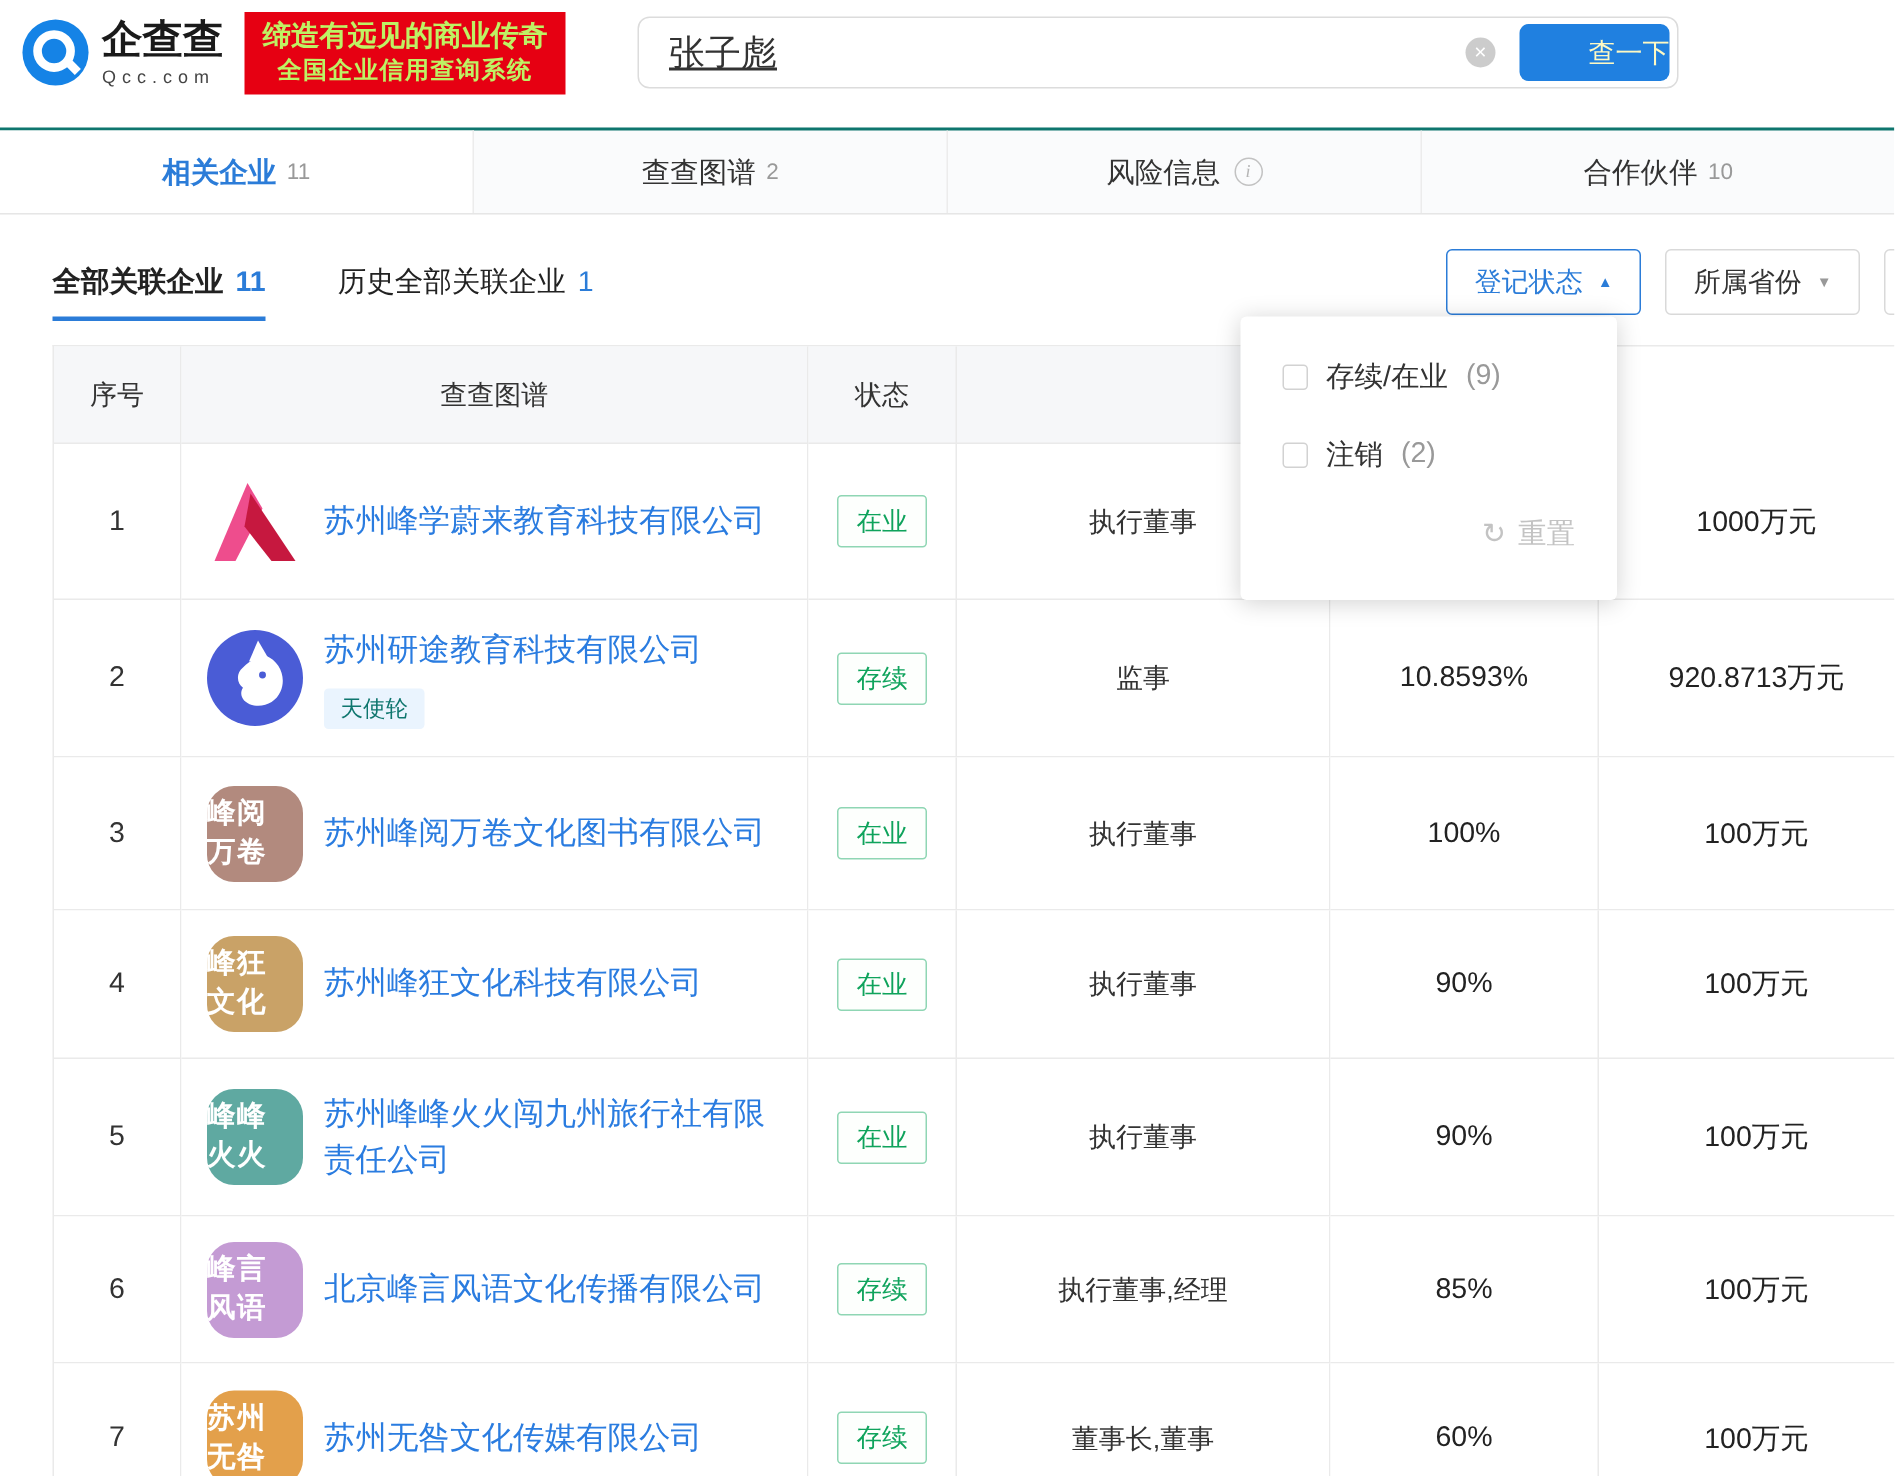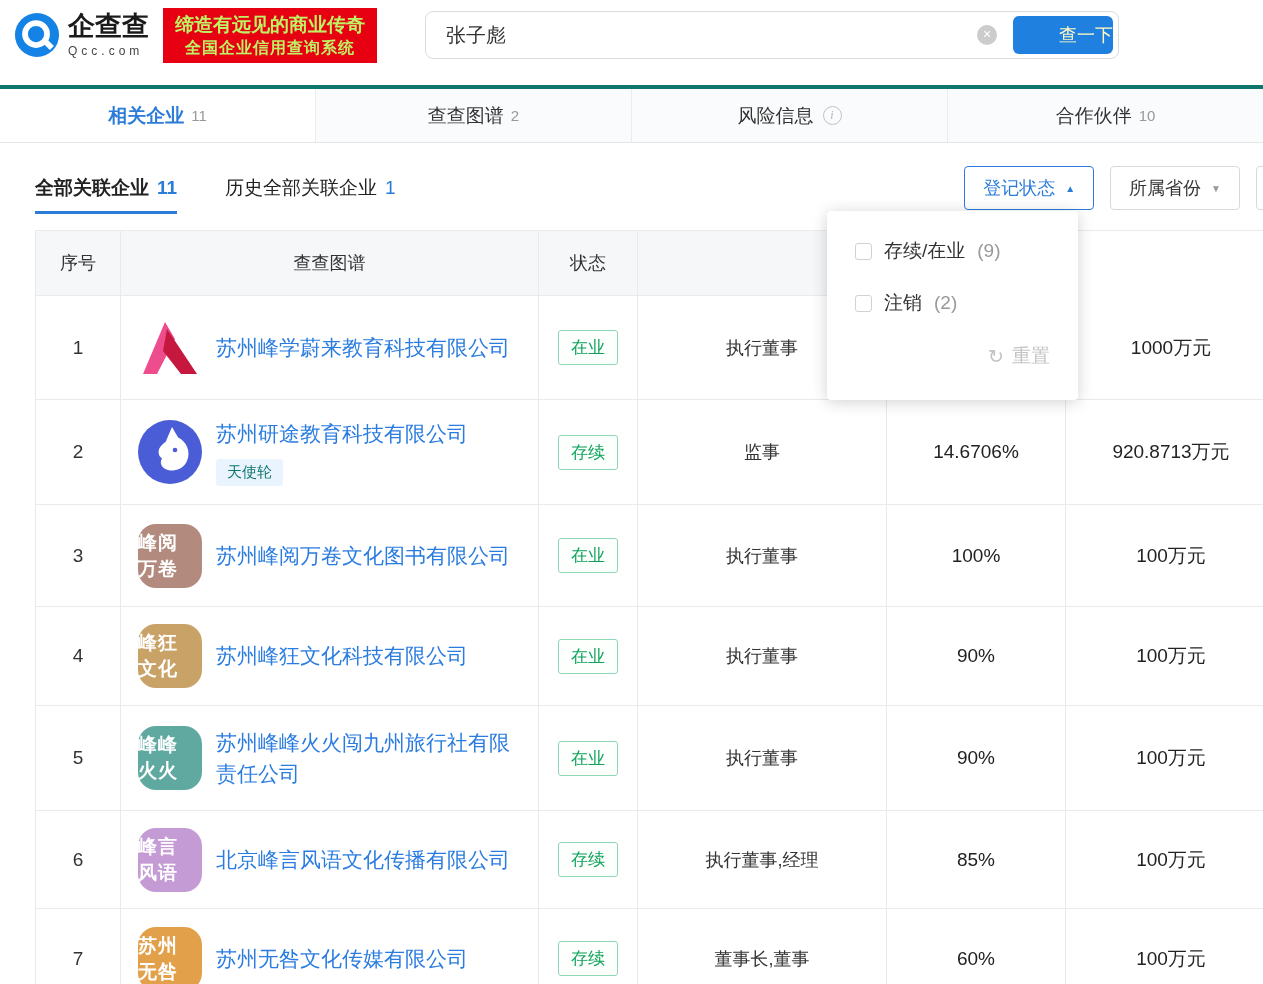--- a/index.html
+++ b/index.html
@@ -10,26 +10,26 @@
   
   .top { position:relative; height:70px; display:flex; align-items:center; padding-left:14px; }
   .logo { display:flex; align-items:center; gap:8px; cursor:pointer; }
   .logo-icon { width:46px; height:46px; }
   .logo-title { font-size:27px; font-weight:bold; color:#1a1a1a; line-height:1; }
   .logo-domain { font-size:12px; letter-spacing:4px; color:#444; margin-top:4px; }
   .banner { background:#e60012; color:#bef264; font-weight:bold; text-align:center; margin-left:14px; padding:5px 12px;font-family:Liberation Serif, serif; }
   .banner-l1 { font-size:19px; line-height:24px; }
   .banner-l2 { font-size:16px; line-height:21px; letter-spacing:1px; }
   .searchbox { position:absolute; left:425px; top:11px; width:694px; height:48px; border:1px solid #dcdcdc; border-radius:8px; display:flex; align-items:center; background:#fff; }
-  .search-input { flex:1; border:none; outline:none; font-size:20px; color:#333; padding-left:20px; background:transparent; }
+  .search-input { flex:1; border:none; outline:none; font-size:24px; color:#333; padding-left:20px; background:transparent;text-decoration:underline; }
   .clear-ic { width:20px; height:20px; border-radius:50%; background:#ccc; color:#fff; font-size:14px; line-height:19px; text-align:center; margin-right:16px; cursor:pointer; user-select:none; }
   .search-btn { width:100px; height:38px; margin-right:5px; background:#2080e0; border:none; border-radius:6px; color:#fef9c3; font-size:18px; cursor:pointer; font-family:inherit;text-align:right; }
 
   
-  .tabs { display:flex; margin-top:15px; height:58px; background:#fafbfc; border-top:4px solid #0f766e; border-bottom:1px solid #e6e6e6; }
+  .tabs { display:flex; margin-top:15px; height:58px; background:#fafbfc; border-top:2px solid #0f766e; border-bottom:1px solid #e6e6e6; }
   .tab { flex:1; display:flex; align-items:center; justify-content:center; border-right:1px solid #ececec; font-size:19px; color:#333; cursor:pointer; }
   .tab:last-child { border-right:none; }
   .tab.active { background:#fff; color:#2b7cd8; font-weight:bold; }
   .tab-count { font-size:15px; color:#999; margin-left:7px; font-weight:normal; }
   .info-i { width:19px; height:19px; border:1.5px solid #c2c2c2; border-radius:50%; color:#b5b5b5; font-size:12px; line-height:17px; text-align:center; margin-left:9px; font-style:italic; font-family:"Liberation Serif",serif; }
 
   
   .subhead { display:flex; align-items:center; margin-top:23px; height:44px; padding:0 23px 0 35px; }
   .subtab { font-size:19px; color:#222; margin-right:48px; cursor:pointer; position:relative; }
   .subtab .cnt { color:#2b7cd8; margin-left:8px; }
@@ -172,21 +172,21 @@
         </svg>
         <div class="namewrap">
           <a class="clink">苏州研途教育科技有限公司</a>
           <span class="tag">天使轮</span>
         </div>
       </div>
       <div class="td rh2">
           <span class="badge">存续</span>
         </div>
       <div class="td rh2">监事</div>
-      <div class="td val rh2">14.6706%</div>
+      <div class="td val rh2">10.8593%</div>
       <div class="td val rh2">920.8713万元</div>
     </div>
 
     <div class="trow">
       <div class="td num rh3">3</div>
       <div class="td c-name rh3">
         <div class="logo-sq" style="background: rgb(178, 138, 126);">
           <span>峰阅</span>
           <span>万卷</span>
         </div>

